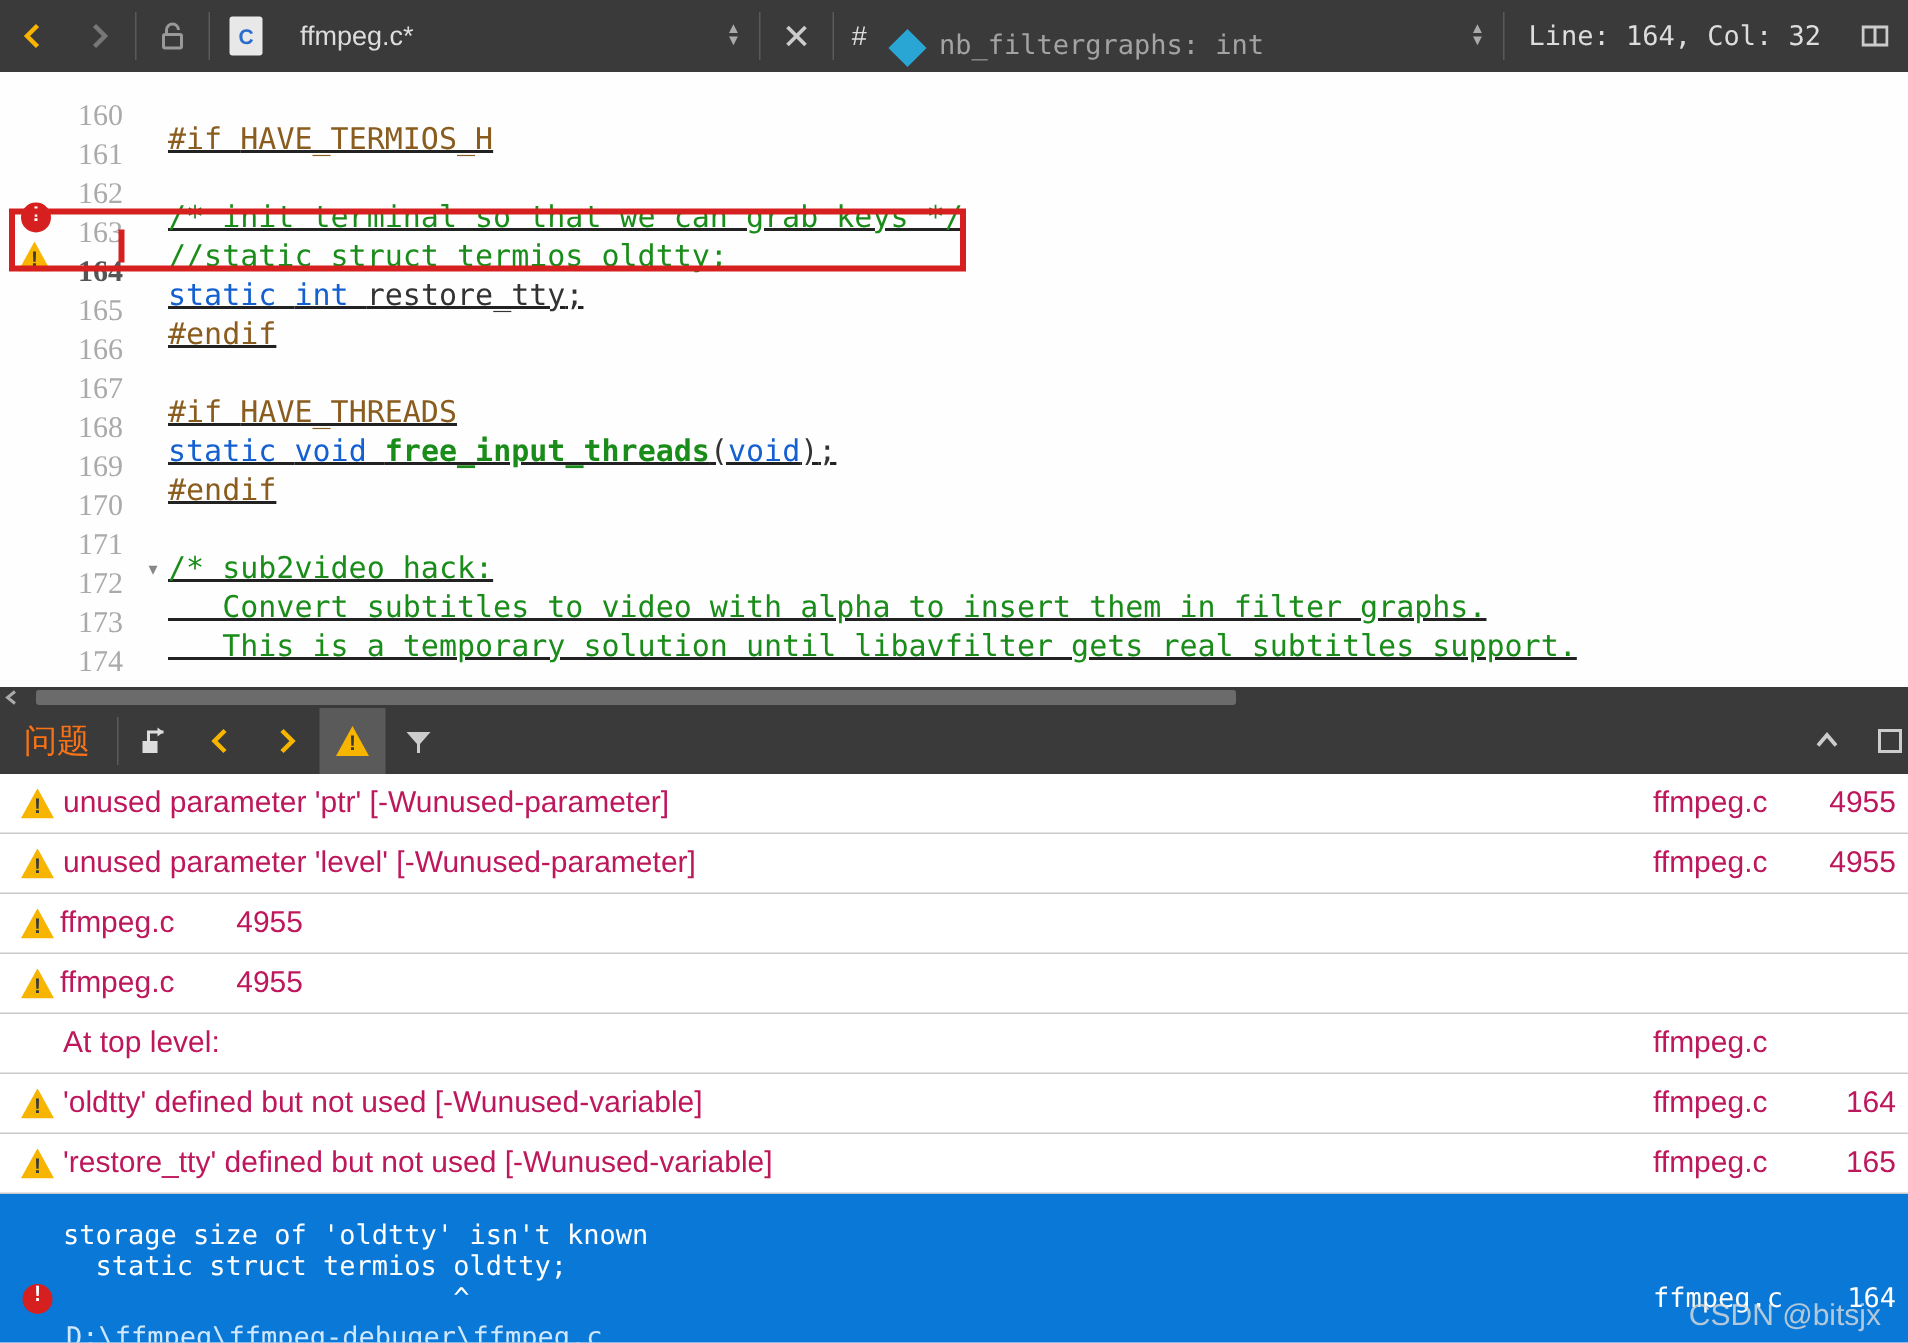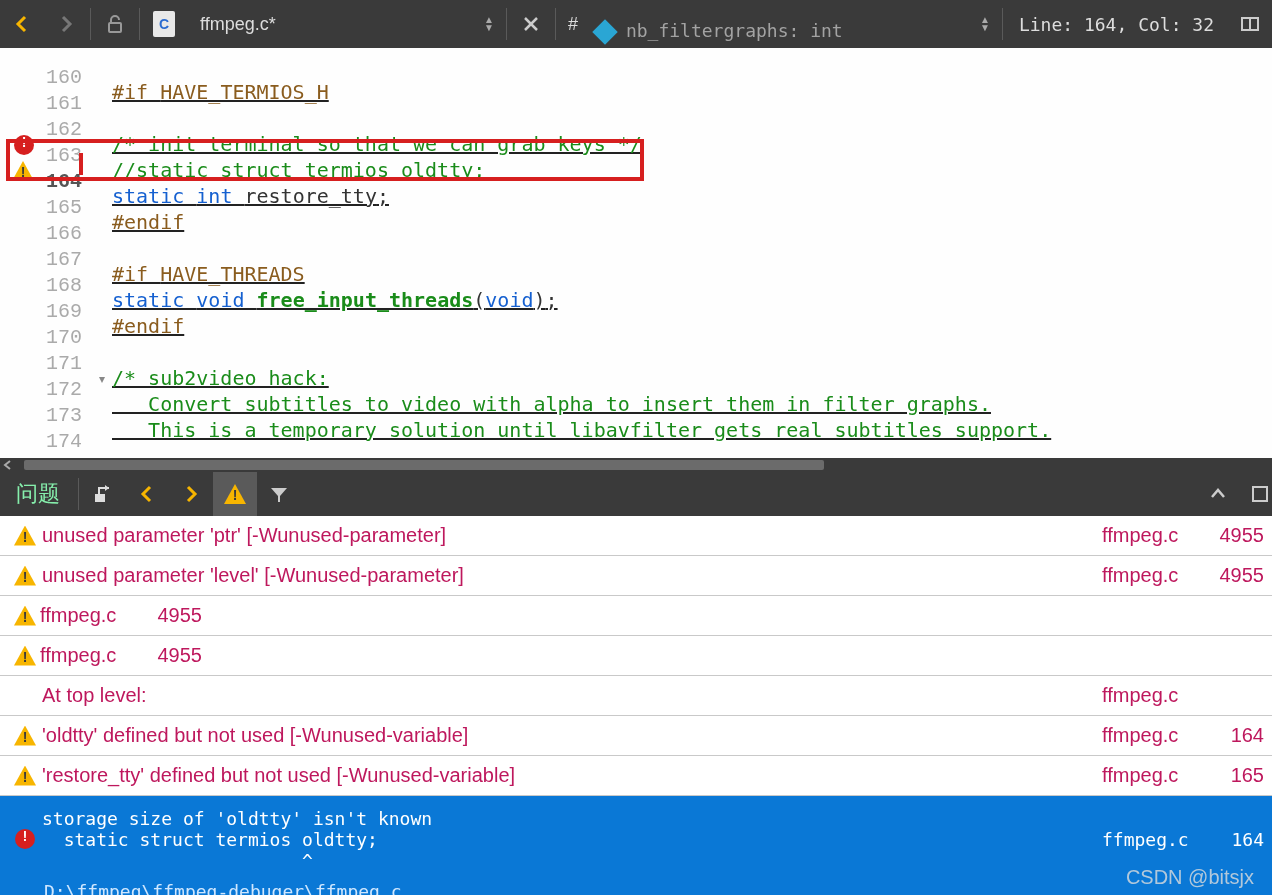--- a/index.html
+++ b/index.html
@@ -76,25 +76,24 @@
   height: 26px;
   display: flex;
   align-items: center;
   justify-content: flex-end;
   padding-right: 4px;
 }
 .linenums {
   width: 54px;
   background: #fefefe;
   text-align: right;
-  font-family: Liberation Mono, monospace;
+  font-family: Liberation Serif, serif;
   font-size: 20px;
   color: #aaa;
-  padding-top: 6px;
-  margin-top: 12px;
+  padding-top: 18px;
 }
 .linenums div { height: 26px; padding-right: 10px; }
 .linenums .on-cursor { color: #555; font-weight: 600; }
 .fold-col { width: 20px; padding-top: 6px; }
 .fold-col div { height: 26px; display: flex; align-items: center; justify-content: center; color: #888; font-size: 12px; }
 .code {
   flex: 1;
   font-family: Consolas, monospace;
   font-size: 20px;
   padding-top: 6px;
@@ -129,21 +128,21 @@
   display: flex;
   align-items: center;
 }
 .hscroll .thumb { height: 10px; background: #6b6b6b; border-radius: 2px; margin-left: 10px; width: 800px; }
 
 .problems-toolbar {
   height: 44px;
   background: #3a3a3a;
   display: flex;
   align-items: center;
-  color: #86efac;
+  color: #f97316;
   font-size: 22px;
 }
 .problems-toolbar .title { padding: 0 16px; }
 .pt-btn {
   width: 44px; height: 44px;
   display: flex; align-items: center; justify-content: center;
 }
 .pt-btn.active { background: #5a5a5a; }
 
 .problems-list { background: #fff; }
@@ -157,21 +156,21 @@
   padding-left: 10px;
 }
 .prow .icon-cell { width: 30px; display: flex; align-items: center; justify-content: center; }
 .prow .msg { flex: 1; padding-left: 2px; }
 .prow .file { width: 110px; }
 .prow .line { width: 60px; text-align: right; padding-right: 8px; }
 .prow.selected {
   background: #0a78d6;
   color: #fff;
   height: 80px;
-  align-items: center;
+  align-items: flex-end;
   padding-top: 6px;
   font-family: Consolas, monospace;
   font-size: 18px;
   border-bottom: none;
 }
 .prow.selected .msg { white-space: pre; }
 .filepath-row {
   height: 30px;
   background: #0a78d6;
   color: #cfe7ff;

